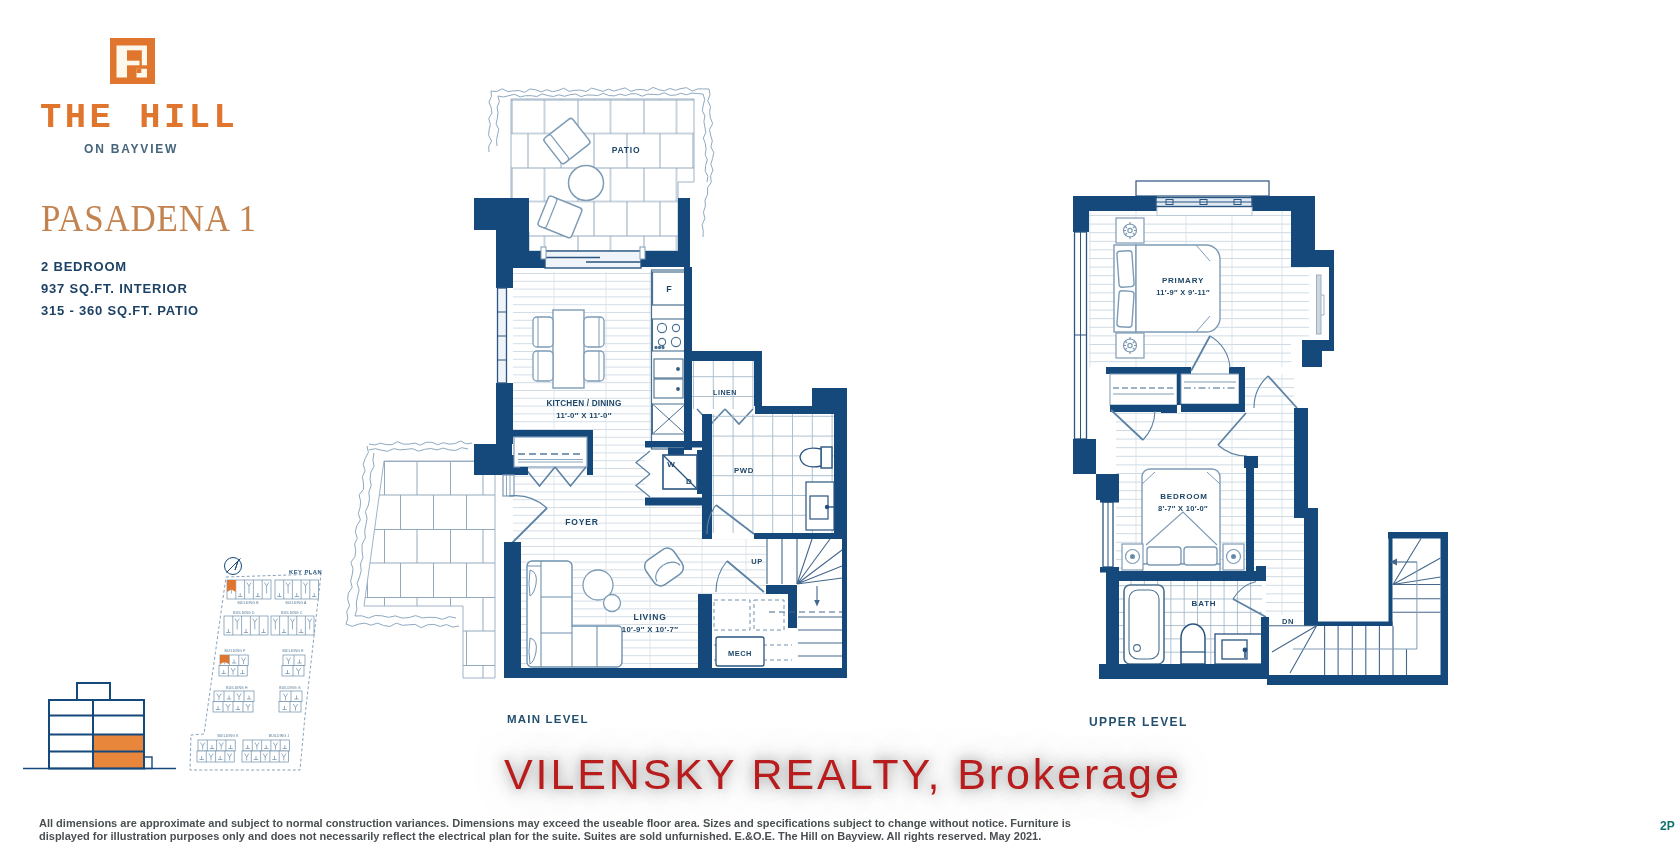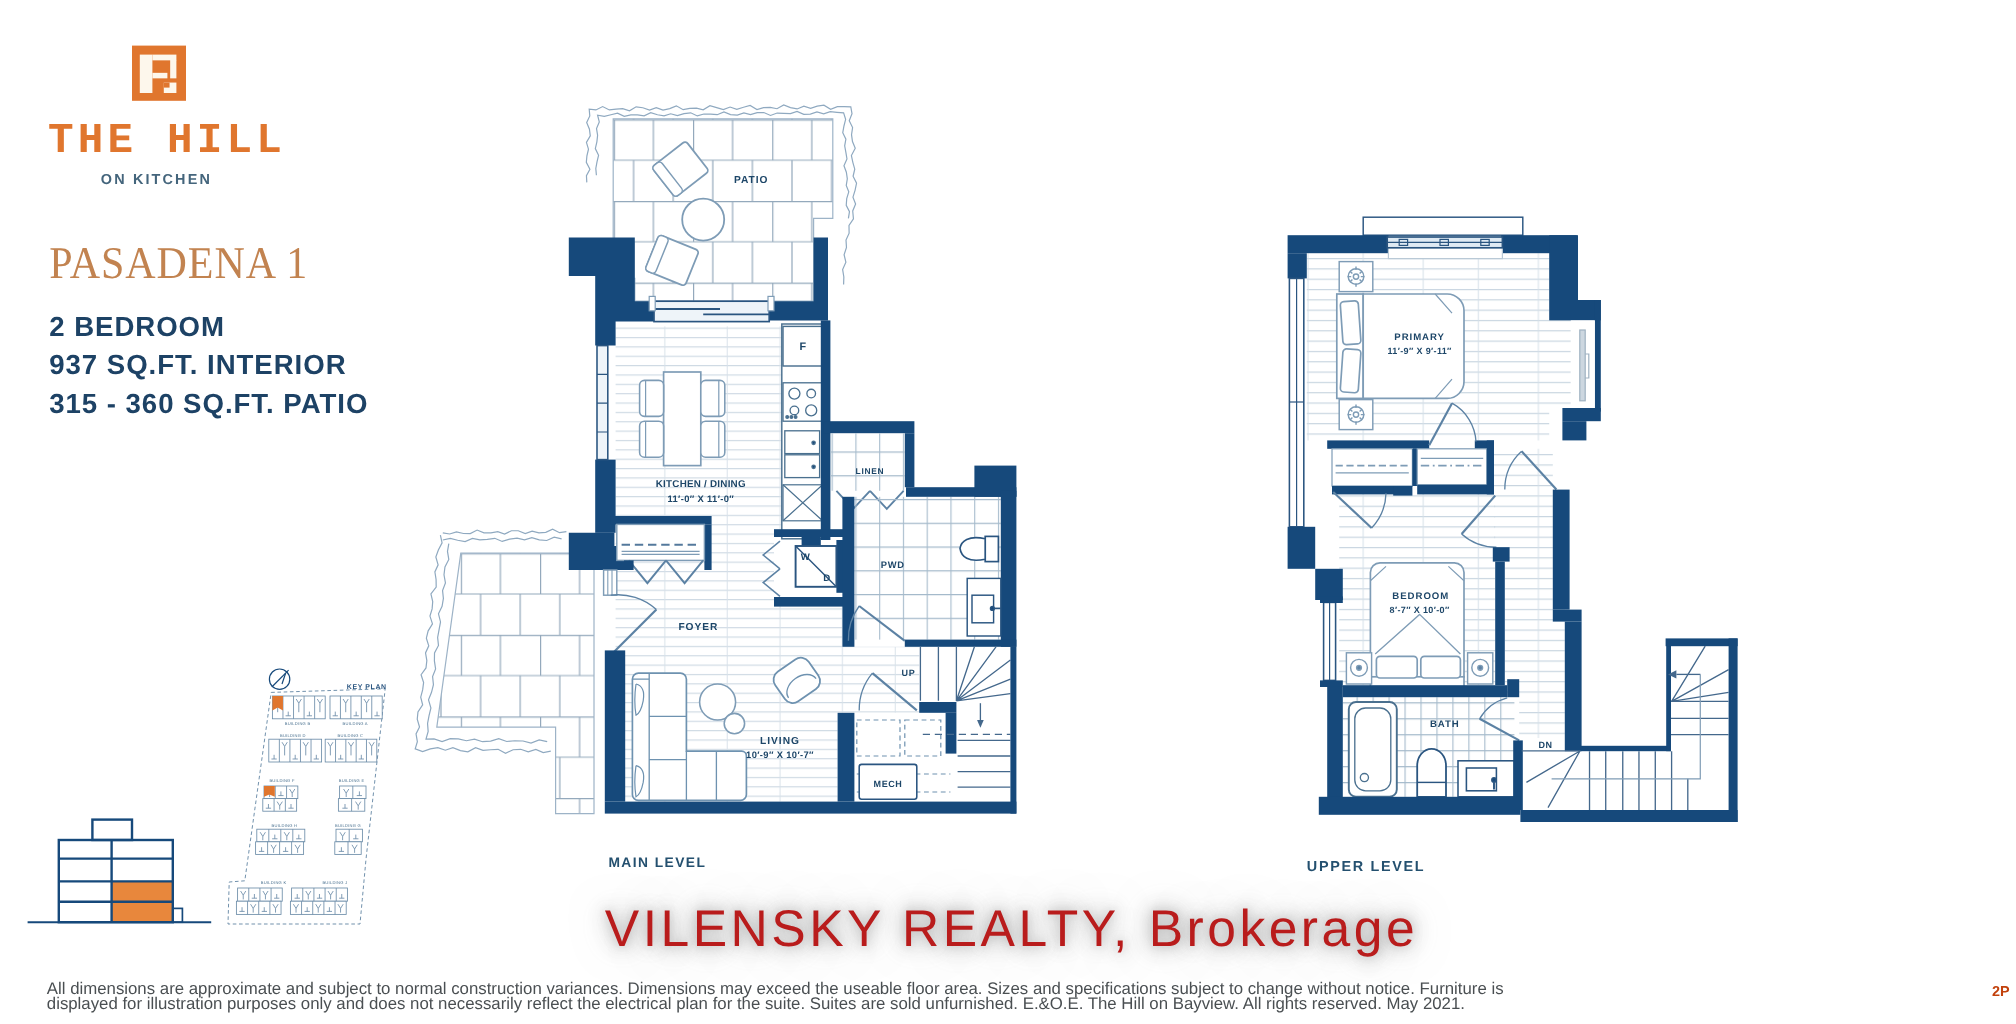--- a/index.html
+++ b/index.html
@@ -1,27 +1,27 @@
 <!DOCTYPE html>
 <html><head><meta charset="utf-8"><style>
 html,body{margin:0;padding:0;}
 body{width:1680px;height:853px;background:#ffffff;font-family:"Liberation Sans",sans-serif;position:relative;overflow:hidden;}
 .abs{position:absolute;}
 #thehill{left:40px;top:97px;font-size:35.5px;font-weight:bold;letter-spacing:3.5px;color:#e0762e;font-family:Liberation Mono, monospace;}
 #onbayview{left:84px;top:142px;font-size:12px;font-weight:bold;letter-spacing:1.8px;color:#44657c;}
 #pasadena{left:41px;top:198px;font-family:"Liberation Serif",serif;font-size:35px;letter-spacing:0.8px;color:#c28350;transform:scaleY(1.08);transform-origin:0 0;}
-#specs{left:41px;top:256px;font-size:23px;font-weight:bold;letter-spacing:0.8px;color:#1d4265;line-height:32px;}
+#specs{left:41px;top:256px;font-size:13px;font-weight:bold;letter-spacing:0.8px;color:#1d4265;line-height:22px;}
 #wm{left:504px;top:750px;font-size:43px;letter-spacing:2.9px;color:#b91c1c;white-space:nowrap;
  text-shadow:0 0 16px rgba(158,158,158,0.9),0 0 8px rgba(172,172,172,0.55),0 0 30px rgba(175,175,175,0.7);}
-#disc{left:39px;top:817px;font-size:14px;color:#4a4f52;line-height:12.6px;}
-#pnum{left:1660px;top:819px;font-size:12px;font-weight:bold;color:#c2410c;}
+#disc{left:39px;top:817px;font-size:11px;color:#4a4f52;line-height:12.6px;font-weight:bold;}
+#pnum{left:1660px;top:819px;font-size:12px;font-weight:bold;color:#0f766e;}
 </style></head><body>
 
 <div class="abs" id="thehill">THE HILL</div>
-<div class="abs" id="onbayview">ON KITCHEN</div>
+<div class="abs" id="onbayview">ON BAYVIEW</div>
 <div class="abs" id="pasadena">PASADENA 1</div>
 <div class="abs" id="specs">2 BEDROOM<br>937 SQ.FT. INTERIOR<br>315 - 360 SQ.FT. PATIO</div>
 <svg class="abs" style="left:0;top:0" width="1680" height="853" viewBox="0 0 1680 853">
 <defs>
 <pattern id="plankH" width="96" height="7.8" patternUnits="userSpaceOnUse">
  <path d="M0,0.5H96" stroke="#cfdae4" stroke-width="0.9" fill="none"></path>
  <path d="M30,0V7.8 M74,0V7.8" stroke="#d7e1e9" stroke-width="0.8" fill="none"></path>
 </pattern>
 <pattern id="plankH2" width="96" height="8.6" patternUnits="userSpaceOnUse">
  <path d="M0,0.5H96" stroke="#c8d5e0" stroke-width="0.9" fill="none"></path>

